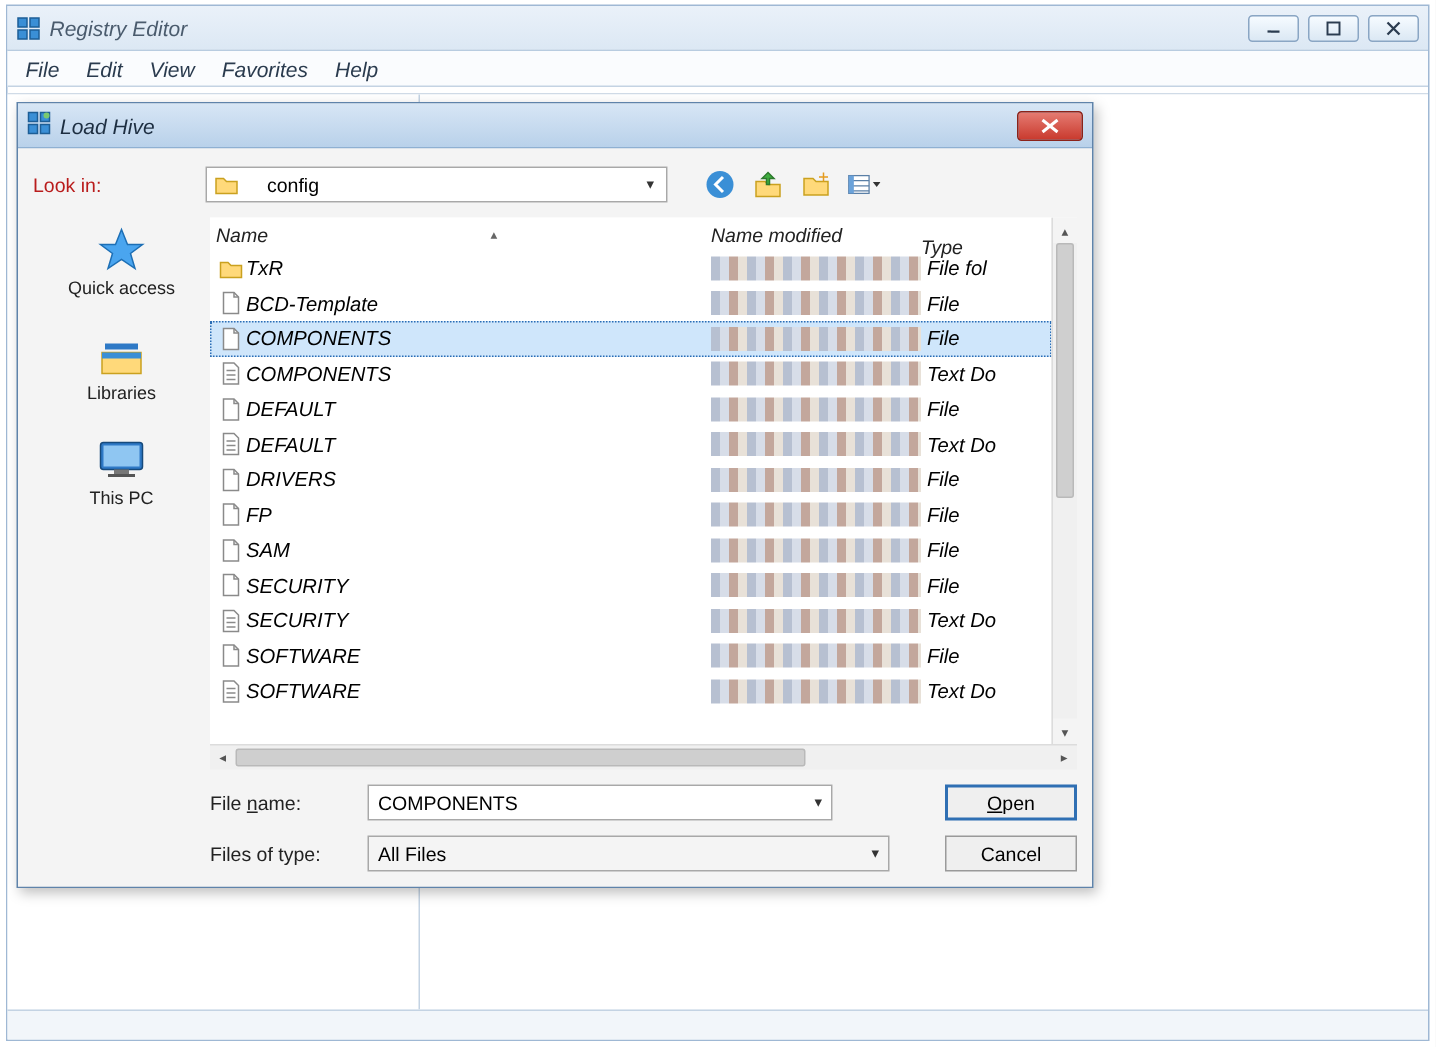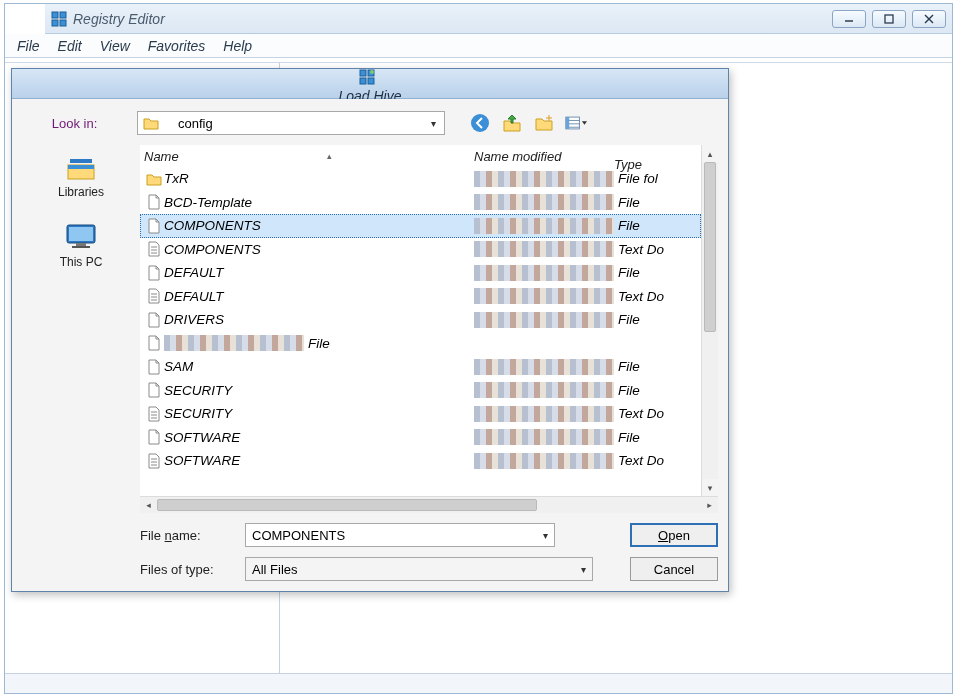--- a/index.html
+++ b/index.html
@@ -26,21 +26,20 @@
   .titlebar {
     height: 30px;
     background: linear-gradient(#eaf1f9,#dce8f4);
     border-bottom: 1px solid #b8cce0;
     display: flex;
     align-items: center;
     padding: 0 6px;
     color: #4a5b6d;
     font-size: 14px;
     font-style: italic;
-    margin-left: 40px;
   }
   .titlebar .app-icon {
     width: 16px; height: 16px; margin-right: 6px;
     display: inline-flex; align-items:center; justify-content:center;
   }
   .titlebar .spacer { flex: 1; }
   .win-btns { display:flex; gap:6px; }
   .win-btn {
     width: 34px; height: 18px;
     border: 1px solid #8aa6c4;
@@ -90,21 +89,20 @@
     display:flex; flex-direction:column;
   }
   .dlg-titlebar {
     height: 30px;
     background: linear-gradient(#d7e6f5,#b9d1ea);
     border-bottom: 1px solid #8fb0d2;
     display:flex; align-items:center;
     padding: 0 6px;
     color:#1d2e41;
     font-size: 14px;
-    flex-direction: column;
   }
   .dlg-titlebar .app-icon { margin-right:6px; }
   .dlg-titlebar .spacer { flex:1; }
   .close-btn {
     width: 44px; height: 20px;
     background: linear-gradient(#e57b72,#c93a2e);
     border: 1px solid #8b231a;
     border-radius: 3px;
     color:#fff;
     display:flex; align-items:center; justify-content:center;
@@ -116,21 +114,21 @@
     flex:1;
     background:#f4f4f4;
     display:flex; flex-direction:column;
     padding: 8px 10px 10px 10px;
   }
   .lookin-row {
     display:flex; align-items:center;
     gap: 10px;
     padding: 4px 0 10px 0;
   }
-  .lookin-label { width: 105px; text-align:center; font-size:13px; font-style:normal; color:#701a75;}
+  .lookin-label { width: 105px; text-align:left; font-size:13px; font-style:normal; color:#b91c1c;}
   .lookin-combo {
     width: 308px; height: 24px;
     border: 1px solid #a8a8a8;
     background:#fff;
     display:flex; align-items:center;
     padding: 0 4px;
     font-size: 13px;
     gap: 12px;
   }
   .lookin-combo .folder-ico { width:18px; height:16px; margin-right:6px; display:flex; align-items:center; justify-content:center;}
@@ -366,20 +364,26 @@
               <path d="M20 7 l3 4 l3 -4 z" fill="#333"></path>
             </svg>
           </span>
       </div>
     </div>
 
     <div class="browse-area">
       <div class="places">
         <div class="place">
           <svg width="34" height="30" viewBox="0 0 34 30">
+              <polygon points="17,2 21,12 31,12 23,18 26,28 17,22 8,28 11,18 3,12 13,12" fill="#4aa5ef" stroke="#1d6fb5"></polygon>
+            </svg>
+          <span>Quick access</span>
+        </div>
+        <div class="place">
+          <svg width="34" height="30" viewBox="0 0 34 30">
               <rect x="6" y="8" width="22" height="4" fill="#2e79c6"></rect>
               <rect x="4" y="14" width="26" height="14" fill="#ffd97a" stroke="#caa11f"></rect>
               <rect x="4" y="14" width="26" height="4" fill="#3a8fd6"></rect>
             </svg>
           <span>Libraries</span>
         </div>
         <div class="place">
           <svg width="38" height="30" viewBox="0 0 38 30">
               <rect x="5" y="4" width="28" height="18" rx="2" fill="#2e79c6" stroke="#164a7c"></rect>
               <rect x="7" y="6" width="24" height="14" fill="#8fc6f2"></rect>
@@ -482,20 +486,21 @@
                   <span class="date"></span>
                   <span class="type">File</span>
                 </div>
                 <div class="row">
                   <span class="ico">
                     <svg width="14" height="16" viewBox="0 0 14 16">
                       <path d="M2 1 h7 l3 3 v11 h-10 z" fill="#fff" stroke="#8a8a8a"></path>
                       <path d="M9 1 v3 h3" fill="none" stroke="#8a8a8a"></path>
                     </svg>
                   </span>
+                  <span class="name">FP</span>
                   <span class="date"></span>
                   <span class="type">File</span>
                 </div>
                 <div class="row">
                   <span class="ico">
                     <svg width="14" height="16" viewBox="0 0 14 16">
                       <path d="M2 1 h7 l3 3 v11 h-10 z" fill="#fff" stroke="#8a8a8a"></path>
                       <path d="M9 1 v3 h3" fill="none" stroke="#8a8a8a"></path>
                     </svg>
                   </span>

